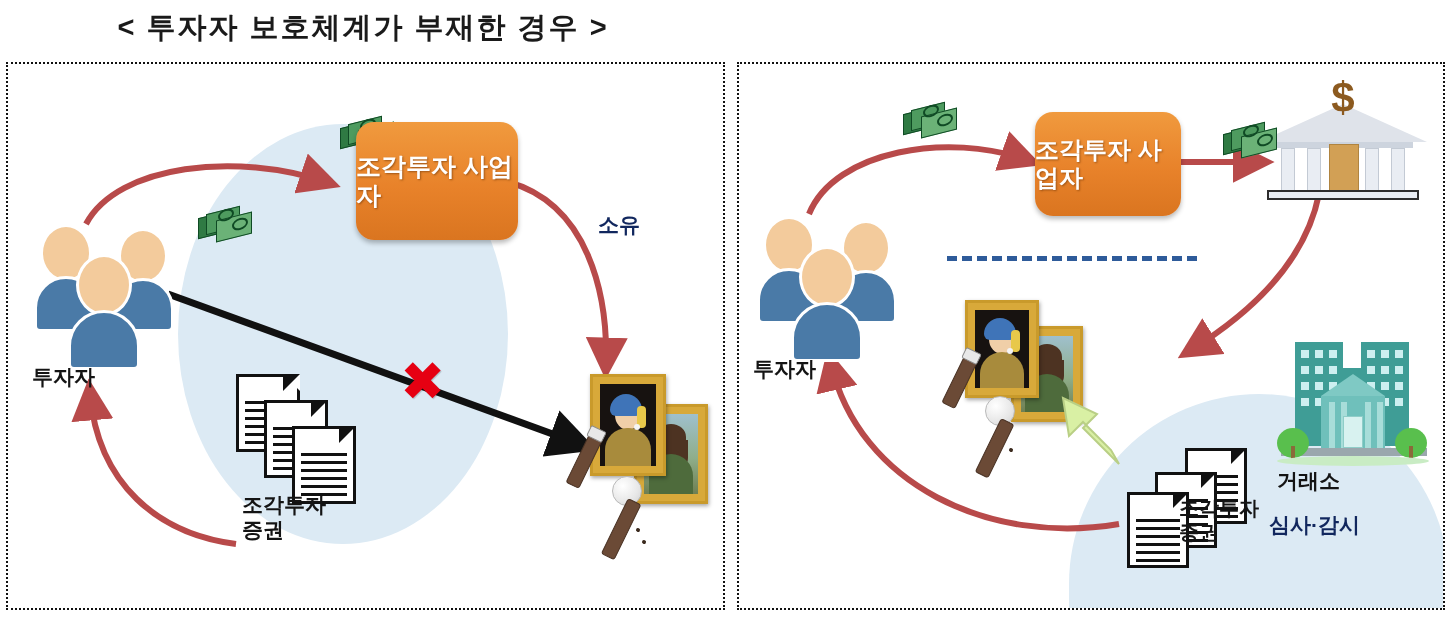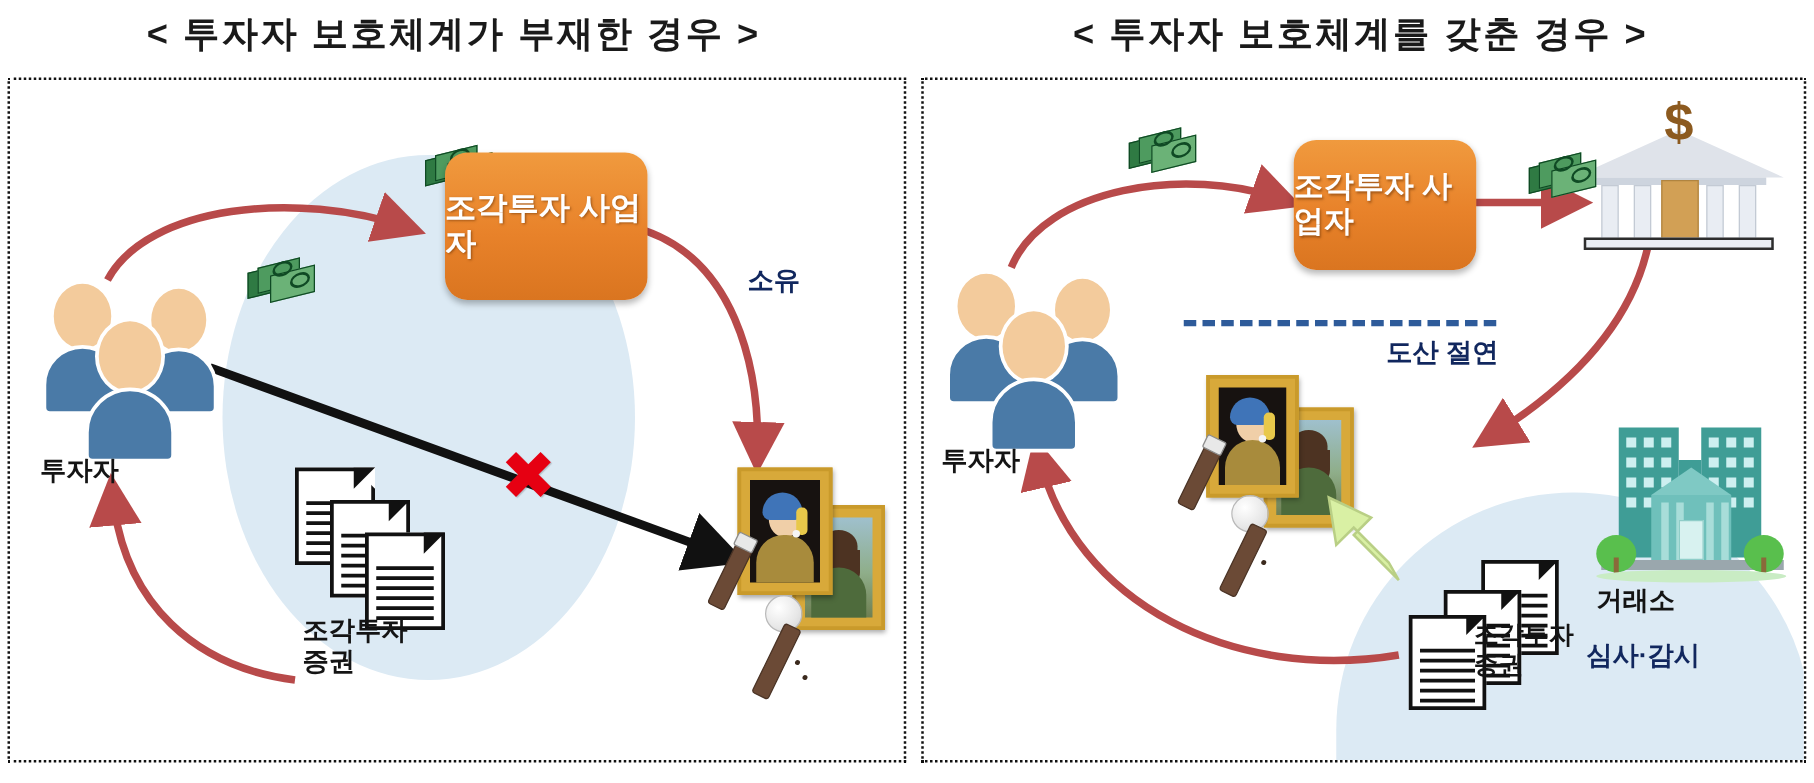--- a/index.html
+++ b/index.html
@@ -112,21 +112,20 @@
   .dashline{position:absolute;height:0;border-top:5px dashed #2e5b9a;}
 
   svg.ovl{position:absolute;left:0;top:0;pointer-events:none;overflow:visible;}
 </style>
 </head>
 <body>
 
 <div class="stage">
 
   <div class="panel-title" id="title-left">&lt; 투자자 보호체계가 부재한 경우 &gt;</div>
-  <div class="panel-title" id="title-right">&lt; 투자자 보호체계를 갖춘 경우 &gt;</div>
 
   <div class="panel" id="panel-left">
 
     <div class="ellipse-bg" style="left:170px;top:60px;width:330px;height:420px;"></div>
 
     <svg class="ovl" width="719" height="548">
       <defs>
         <marker id="ah-red-l" markerWidth="7" markerHeight="7" refX="4.4" refY="3.5" orient="auto">
           <path d="M0,0 L7,3.5 L0,7 z" fill="#b84a4a"></path>
         </marker>
@@ -300,21 +299,20 @@
       <div class="money" style="left:-38px;top:30px;width:62px;height:48px;">
         <div class="bill" style="left:2px;top:14px;width:34px;height:21px;background:#2f7a43;transform:skewY(-14deg);"></div>
         <div class="bill" style="left:10px;top:10px;width:34px;height:21px;background:#4e9b5f;transform:skewY(-14deg);"></div>
         <div class="bill" style="left:20px;top:16px;width:36px;height:22px;background:#6bb277;transform:skewY(-14deg);"></div>
         <div style="position:absolute;left:22px;top:9px;width:12px;height:8px;border:2px solid #0f4a24;border-radius:50%;transform:skewY(-14deg);"></div>
         <div style="position:absolute;left:36px;top:18px;width:12px;height:8px;border:2px solid #0f4a24;border-radius:50%;transform:skewY(-14deg);"></div>
       </div>
     </div>
 
     <div class="dashline" style="left:208px;top:192px;width:250px;"></div>
-    <div class="kr-label" style="left:370px;top:206px;width:160px;font-size:21px;text-align:left;">도산 절연</div>
 
     <div class="art" style="left:216px;top:236px;width:132px;height:190px;">
       <div class="frame" style="left:56px;top:26px;width:72px;height:96px;">
         <div class="canvas" style="background:linear-gradient(180deg,#9fc0cd 0%,#8fae8a 55%,#6f7f52 100%);">
           <div style="position:absolute;left:50%;top:12px;transform:translateX(-50%);width:24px;height:28px;border-radius:50%;background:#f0cfa8;"></div>
           <div style="position:absolute;left:50%;top:8px;transform:translateX(-50%);width:30px;height:26px;border-radius:50% 50% 40% 40%;background:#4d3322;"></div>
           <div style="position:absolute;left:50%;top:24px;transform:translateX(-50%);width:34px;height:28px;border-radius:0 0 12px 12px;background:#4d3322;"></div>
           <div style="position:absolute;left:50%;top:38px;transform:translateX(-50%);width:44px;height:46px;border-radius:22px 22px 0 0;background:#4e6b3c;"></div>
         </div>
       </div>

